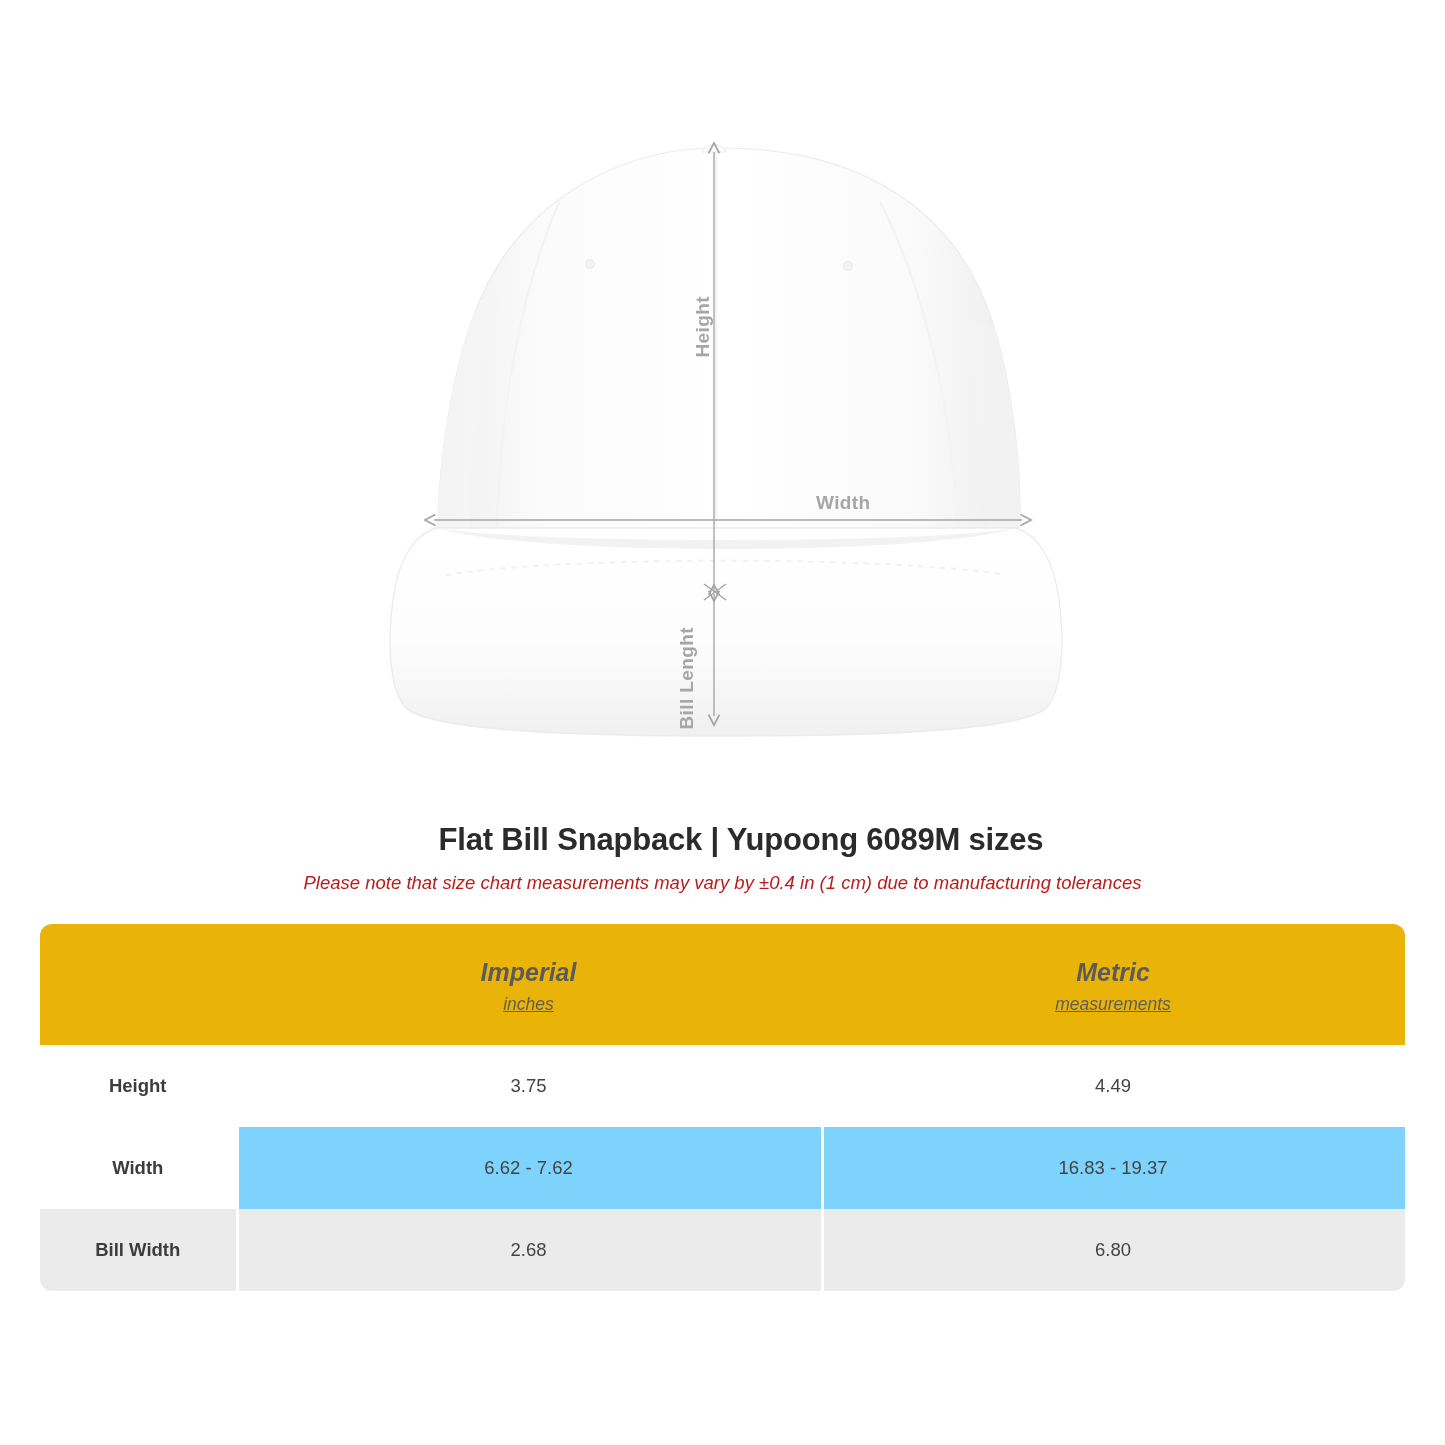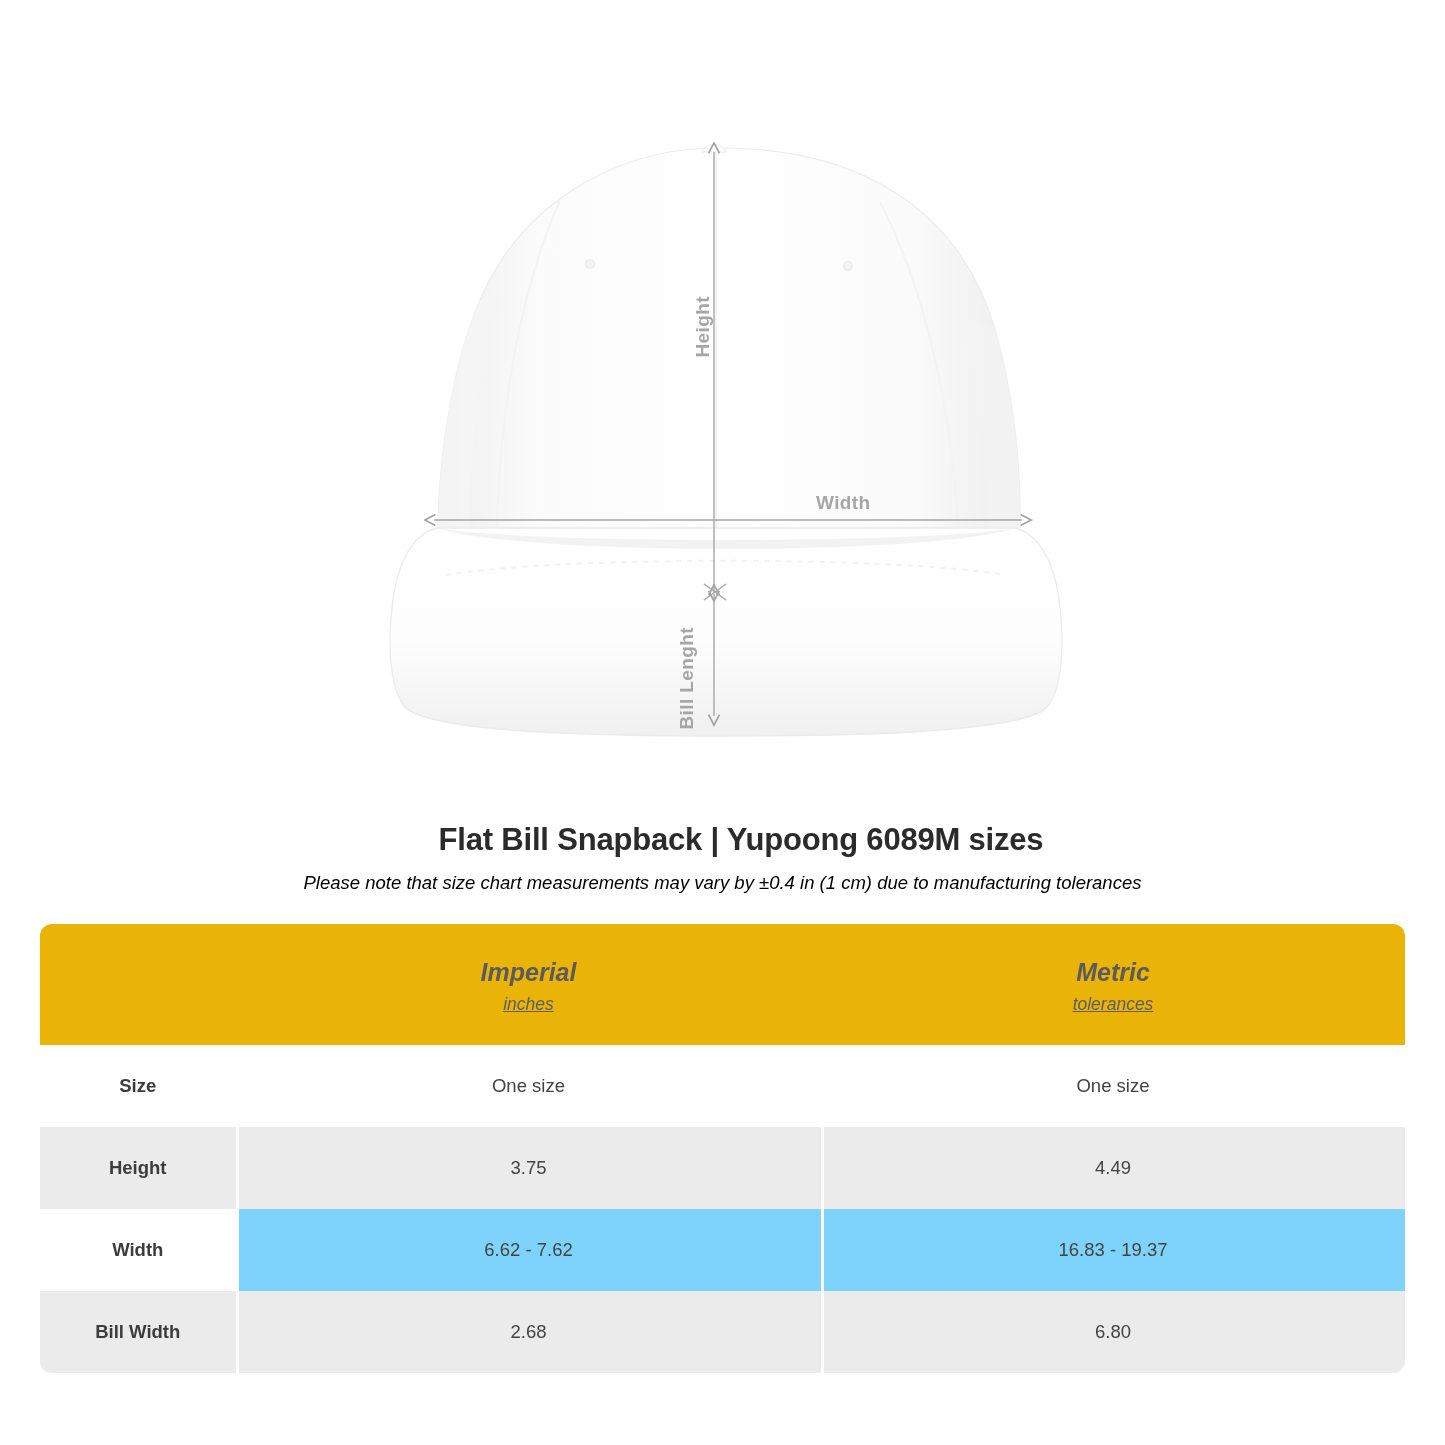--- a/index.html
+++ b/index.html
@@ -67,21 +67,21 @@
     font-size: 31px;
     font-weight: bold;
     color: #2b2b2b;
     margin: 0;
     letter-spacing: -0.2px;
     padding-left: 37px;
   }
   .chart-note {
     font-size: 18.5px;
     font-style: italic;
-    color: #000000;
+    color: #b91c1c;
     margin: 14px 0 0 0;
   }
 
   
   .table-wrap {
     margin: 30px 40px 0 40px;
   }
   table.size-table {
     width: 1365px;
     border-collapse: collapse;
@@ -260,30 +260,25 @@
       </colgroup>
       <thead>
         <tr>
           <th class="corner"></th>
           <th>
             <span class="unit-system">Imperial</span>
             <span class="unit-name">inches</span>
           </th>
           <th class="last">
             <span class="unit-system">Metric</span>
-            <span class="unit-name">tolerances</span>
+            <span class="unit-name">measurements</span>
           </th>
         </tr>
       </thead>
       <tbody>
-        <tr class="plain">
-          <td class="rowhead">Size</td>
-          <td class="sep">One size</td>
-          <td class="sep">One size</td>
-        </tr>
         <tr class="alt">
           <td class="rowhead">Height</td>
           <td class="sep">3.75</td>
           <td class="sep">4.49</td>
         </tr>
         <tr class="plain">
           <td class="rowhead">Width</td>
           <td class="sep">6.62 - 7.62</td>
           <td class="sep">16.83 - 19.37</td>
         </tr>

